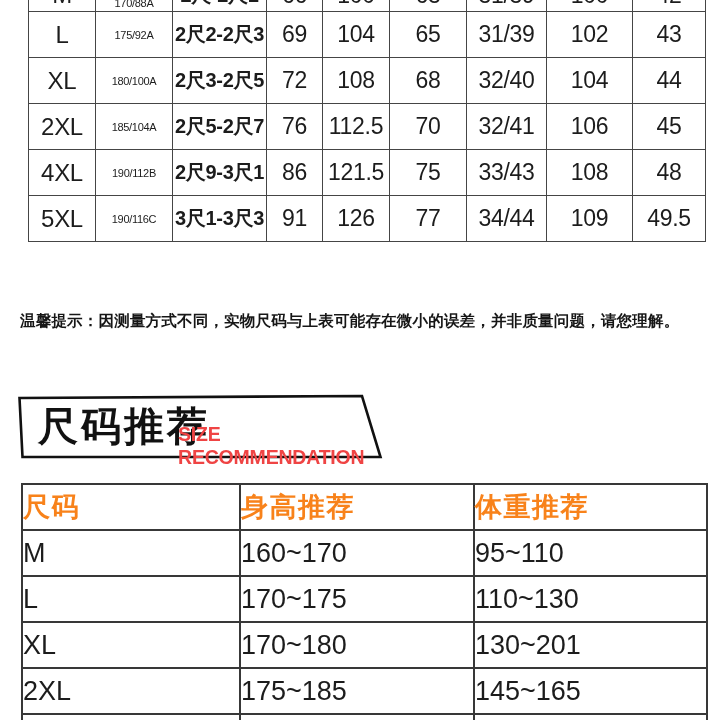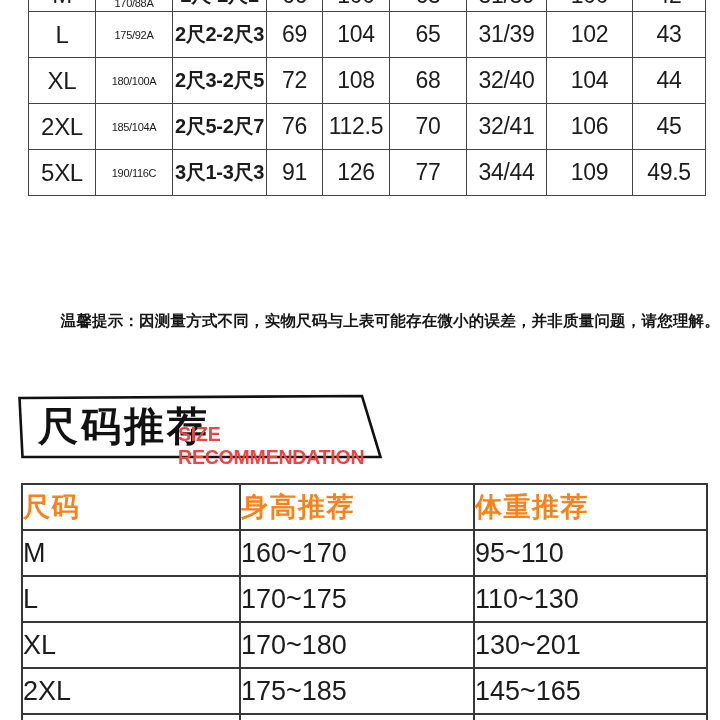--- a/index.html
+++ b/index.html
@@ -20,21 +20,21 @@
     font-size:23px;font-weight:500;letter-spacing:-0.3px;
     white-space:nowrap;overflow:hidden;
   }
   .spec-table .c-size{font-size:24px;}
   .spec-table .c-spec{font-size:11px;}
   .spec-table .c-chi{font-size:20px;font-weight:600;}
   .spec-table tr.row-cut td{vertical-align:bottom;padding-bottom:2px;}
 
   
   .notice{
-    position:absolute;left:20px;right:0;top:311px;text-align:right;
+    position:absolute;left:20px;right:0;top:311px;text-align:left;
     font-size:15.5px;font-weight:bold;letter-spacing:0.2px;color:#161616;
   }
 
   
   .banner{position:absolute;left:17px;top:394px;width:370px;height:66px;}
   .banner svg{position:absolute;left:0;top:0;}
   .banner-cn{
     position:absolute;left:21px;top:14px;font-size:40px;font-weight:bold;
     letter-spacing:3px;color:#111;line-height:36px;
   }
@@ -118,20 +118,31 @@
         <td class="c-spec">185/104A</td>
         <td class="c-chi">2尺5-2尺7</td>
         <td>76</td>
         <td>112.5</td>
         <td>70</td>
         <td>32/41</td>
         <td>106</td>
         <td>45</td>
       </tr>
       <tr>
+        <td class="c-size">4XL</td>
+        <td class="c-spec">190/112B</td>
+        <td class="c-chi">2尺9-3尺1</td>
+        <td>86</td>
+        <td>121.5</td>
+        <td>75</td>
+        <td>33/43</td>
+        <td>108</td>
+        <td>48</td>
+      </tr>
+      <tr>
         <td class="c-size">5XL</td>
         <td class="c-spec">190/116C</td>
         <td class="c-chi">3尺1-3尺3</td>
         <td>91</td>
         <td>126</td>
         <td>77</td>
         <td>34/44</td>
         <td>109</td>
         <td>49.5</td>
       </tr>

